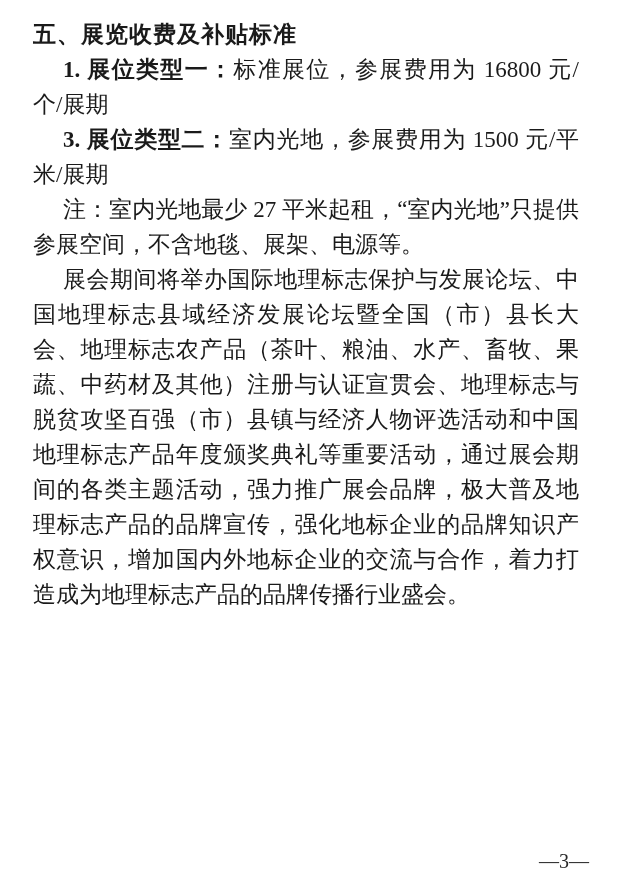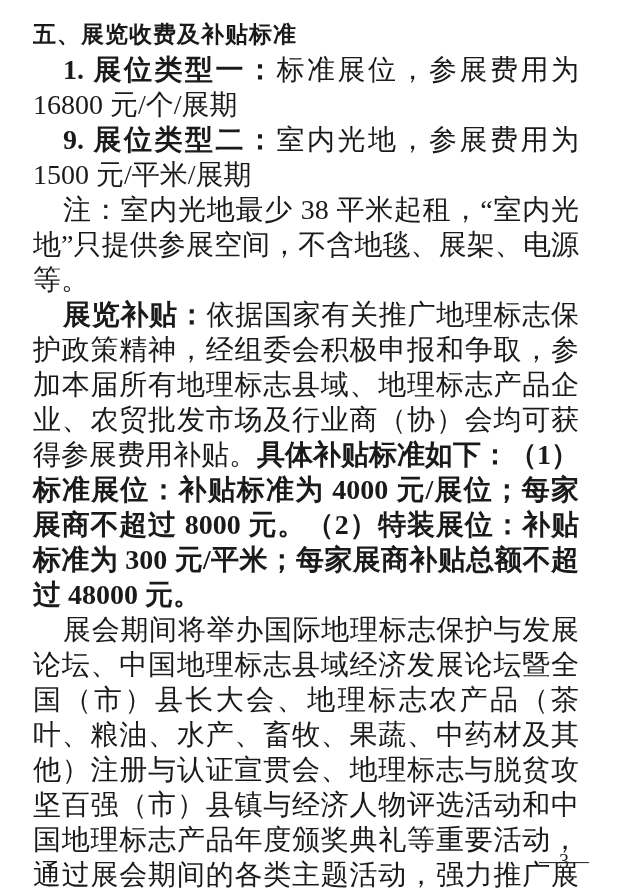--- a/index.html
+++ b/index.html
@@ -22,21 +22,21 @@
     padding: 17px 38px 0 33px;
   }
   .heading {
     font-size: 23px;
     line-height: 35px;
     font-weight: bold;
     margin: 0;
     letter-spacing: 1px;
   }
   .para {
-    font-size: 28px;
+    font-size: 23px;
     line-height: 35px;
     margin: 0;
     text-align: justify;
     text-indent: 30px;
   }
   .para b {
     font-weight: bold;
   }
   .footer {
     position: absolute;
@@ -50,24 +50,23 @@
 </head>
 <body>
 
 <div class="page">
 
   <div class="heading">五、展览收费及补贴标准</div>
 
   <p class="para"><b>1. 展位类型一：</b><span>标准展位，参展费用为 16800 元/个/展期</span></p>
 
 
-  <p class="para"><b>9. 展位类型二：</b><span>室内光地，参展费用为 1500 元/平米/展期</span></p>
+  <p class="para"><b>3. 展位类型二：</b><span>室内光地，参展费用为 1500 元/平米/展期</span></p>
 
-  <p class="para">注：室内光地最少 38 平米起租，“室内光地”只提供参展空间，不含地毯、展架、电源等。</p>
+  <p class="para">注：室内光地最少 27 平米起租，“室内光地”只提供参展空间，不含地毯、展架、电源等。</p>
 
-  <p class="para"><b>展览补贴：</b><span>依据国家有关推广地理标志保护政策精神，经组委会积极申报和争取，参加本届所有地理标志县域、地理标志产品企业、农贸批发市场及行业商（协）会均可获得参展费用补贴。</span><b>具体补贴标准如下：（1）标准展位：补贴标准为 4000 元/展位；每家展商不超过 8000 元。（2）特装展位：补贴标准为 300 元/平米；每家展商补贴总额不超过 48000 元。</b></p>
 
 
   <p class="para">展会期间将举办国际地理标志保护与发展论坛、中国地理标志县域经济发展论坛暨全国（市）县长大会、地理标志农产品（茶叶、粮油、水产、畜牧、果蔬、中药材及其他）注册与认证宣贯会、地理标志与脱贫攻坚百强（市）县镇与经济人物评选活动和中国地理标志产品年度颁奖典礼等重要活动，通过展会期间的各类主题活动，强力推广展会品牌，极大普及地理标志产品的品牌宣传，强化地标企业的品牌知识产权意识，增加国内外地标企业的交流与合作，着力打造成为地理标志产品的品牌传播行业盛会。</p>
 
   <div class="footer">—3—</div>
 
 </div>
 
 </body></html>

